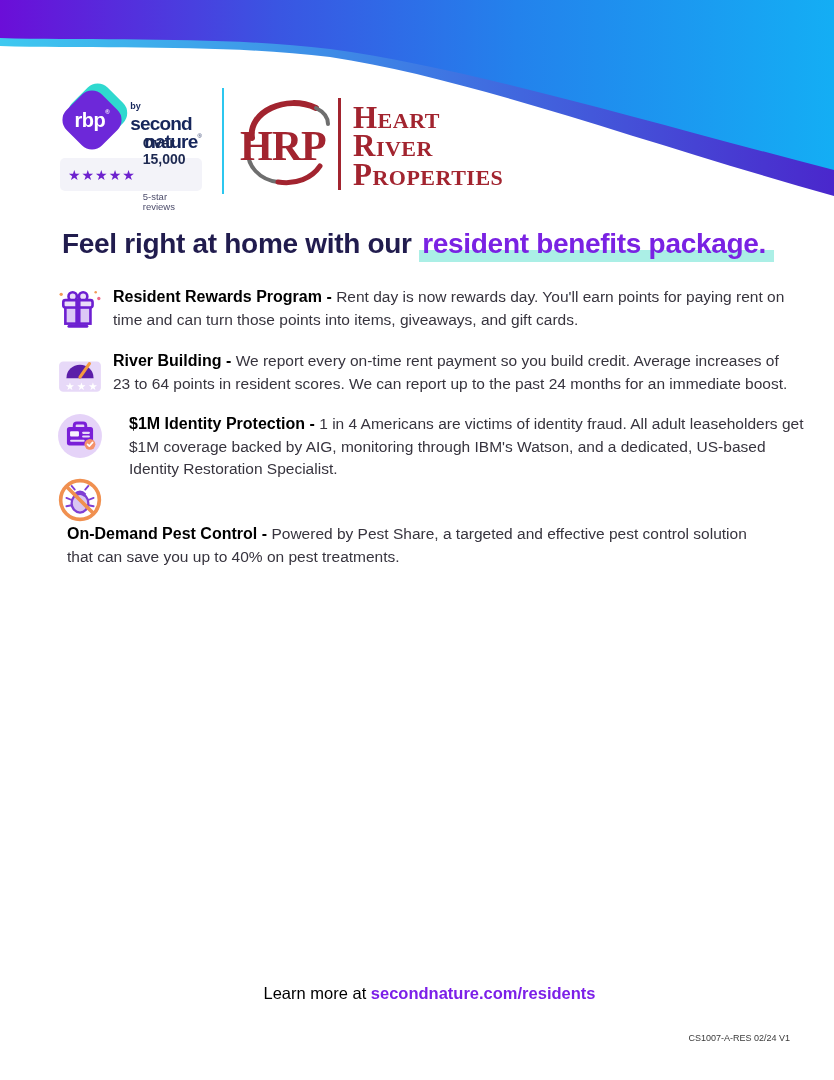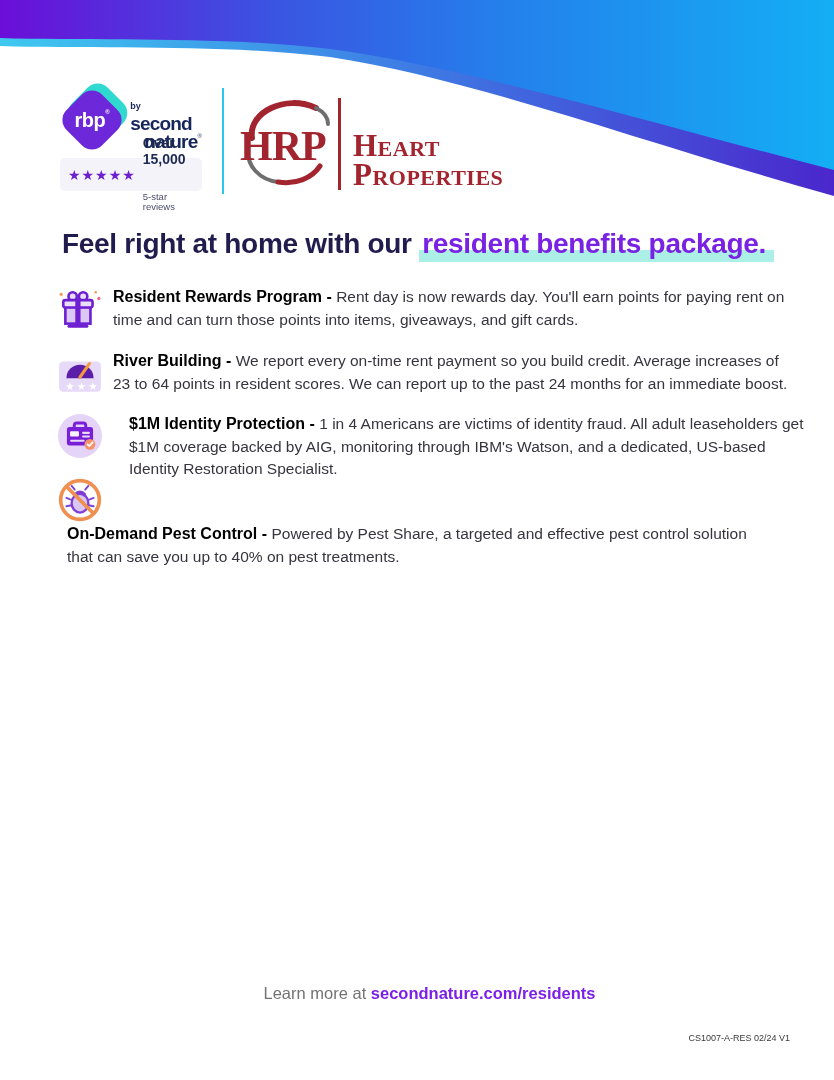--- a/index.html
+++ b/index.html
@@ -64,21 +64,21 @@
     padding:0 8px 3px 3px;
   }
   
   .benefit { position:absolute; left:57px; display:flex; }
   .benefit-icon { width:46px; height:46px; flex:0 0 46px; position:relative; }
   .benefit-text { margin-left:10px; width:684px; font-size:15.5px; line-height:1.42; color:#37343e; }
   .benefit-title { font-weight:700; font-size:16px; color:#000000; }
   .b1 { top:286px; } .b2 { top:350px; } .b3 { top:413px;gap:16px; } .b4 { top:477px;flex-direction:column; }
   
   .footer { position:absolute; top:984px; left:0; width:834px; text-align:center; font-size:16.5px; }
-  .footer .prefix { color:#737373; font-weight:500;margin-left:25px; }
+  .footer .prefix { color:#000000; font-weight:500;margin-left:25px; }
   .footer .link { color:#7c1fe8; font-weight:800; text-decoration:none; }
   .doc-code { position:absolute; top:1033px; right:44px; font-size:9px; color:#3a3a3a; }
 </style>
 </head>
 <body>
 
 <div class="page">
 
   <div class="wave-wrap">
     <svg width="834" height="200" viewBox="0 0 834 200">
@@ -131,20 +131,21 @@
           <path d="M14,48 C10,22 48,4 78,18" fill="none" stroke="#a2242f" stroke-width="6" stroke-linecap="round"></path>
           <path d="M78,18 C86,22 90,28 90,34" fill="none" stroke="#6e6e6e" stroke-width="4" stroke-linecap="round"></path>
           <path d="M10,58 C8,76 22,90 40,92" fill="none" stroke="#6e6e6e" stroke-width="4" stroke-linecap="round"></path>
           <path d="M40,92 C58,95 74,88 82,76" fill="none" stroke="#a2242f" stroke-width="5" stroke-linecap="round"></path>
         </svg>
         <div class="hrp-letters">HRP</div>
       </div>
       <div class="divider-red"></div>
       <div class="hrp-name">
         <div>Heart</div>
+        <div>River</div>
         <div>Properties</div>
       </div>
     </div>
   </div>
 
   <div class="headline">
     <span class="prefix">Feel right at home with our </span><span class="hl">resident benefits package.</span>
   </div>
 
   <div class="benefit b1">

